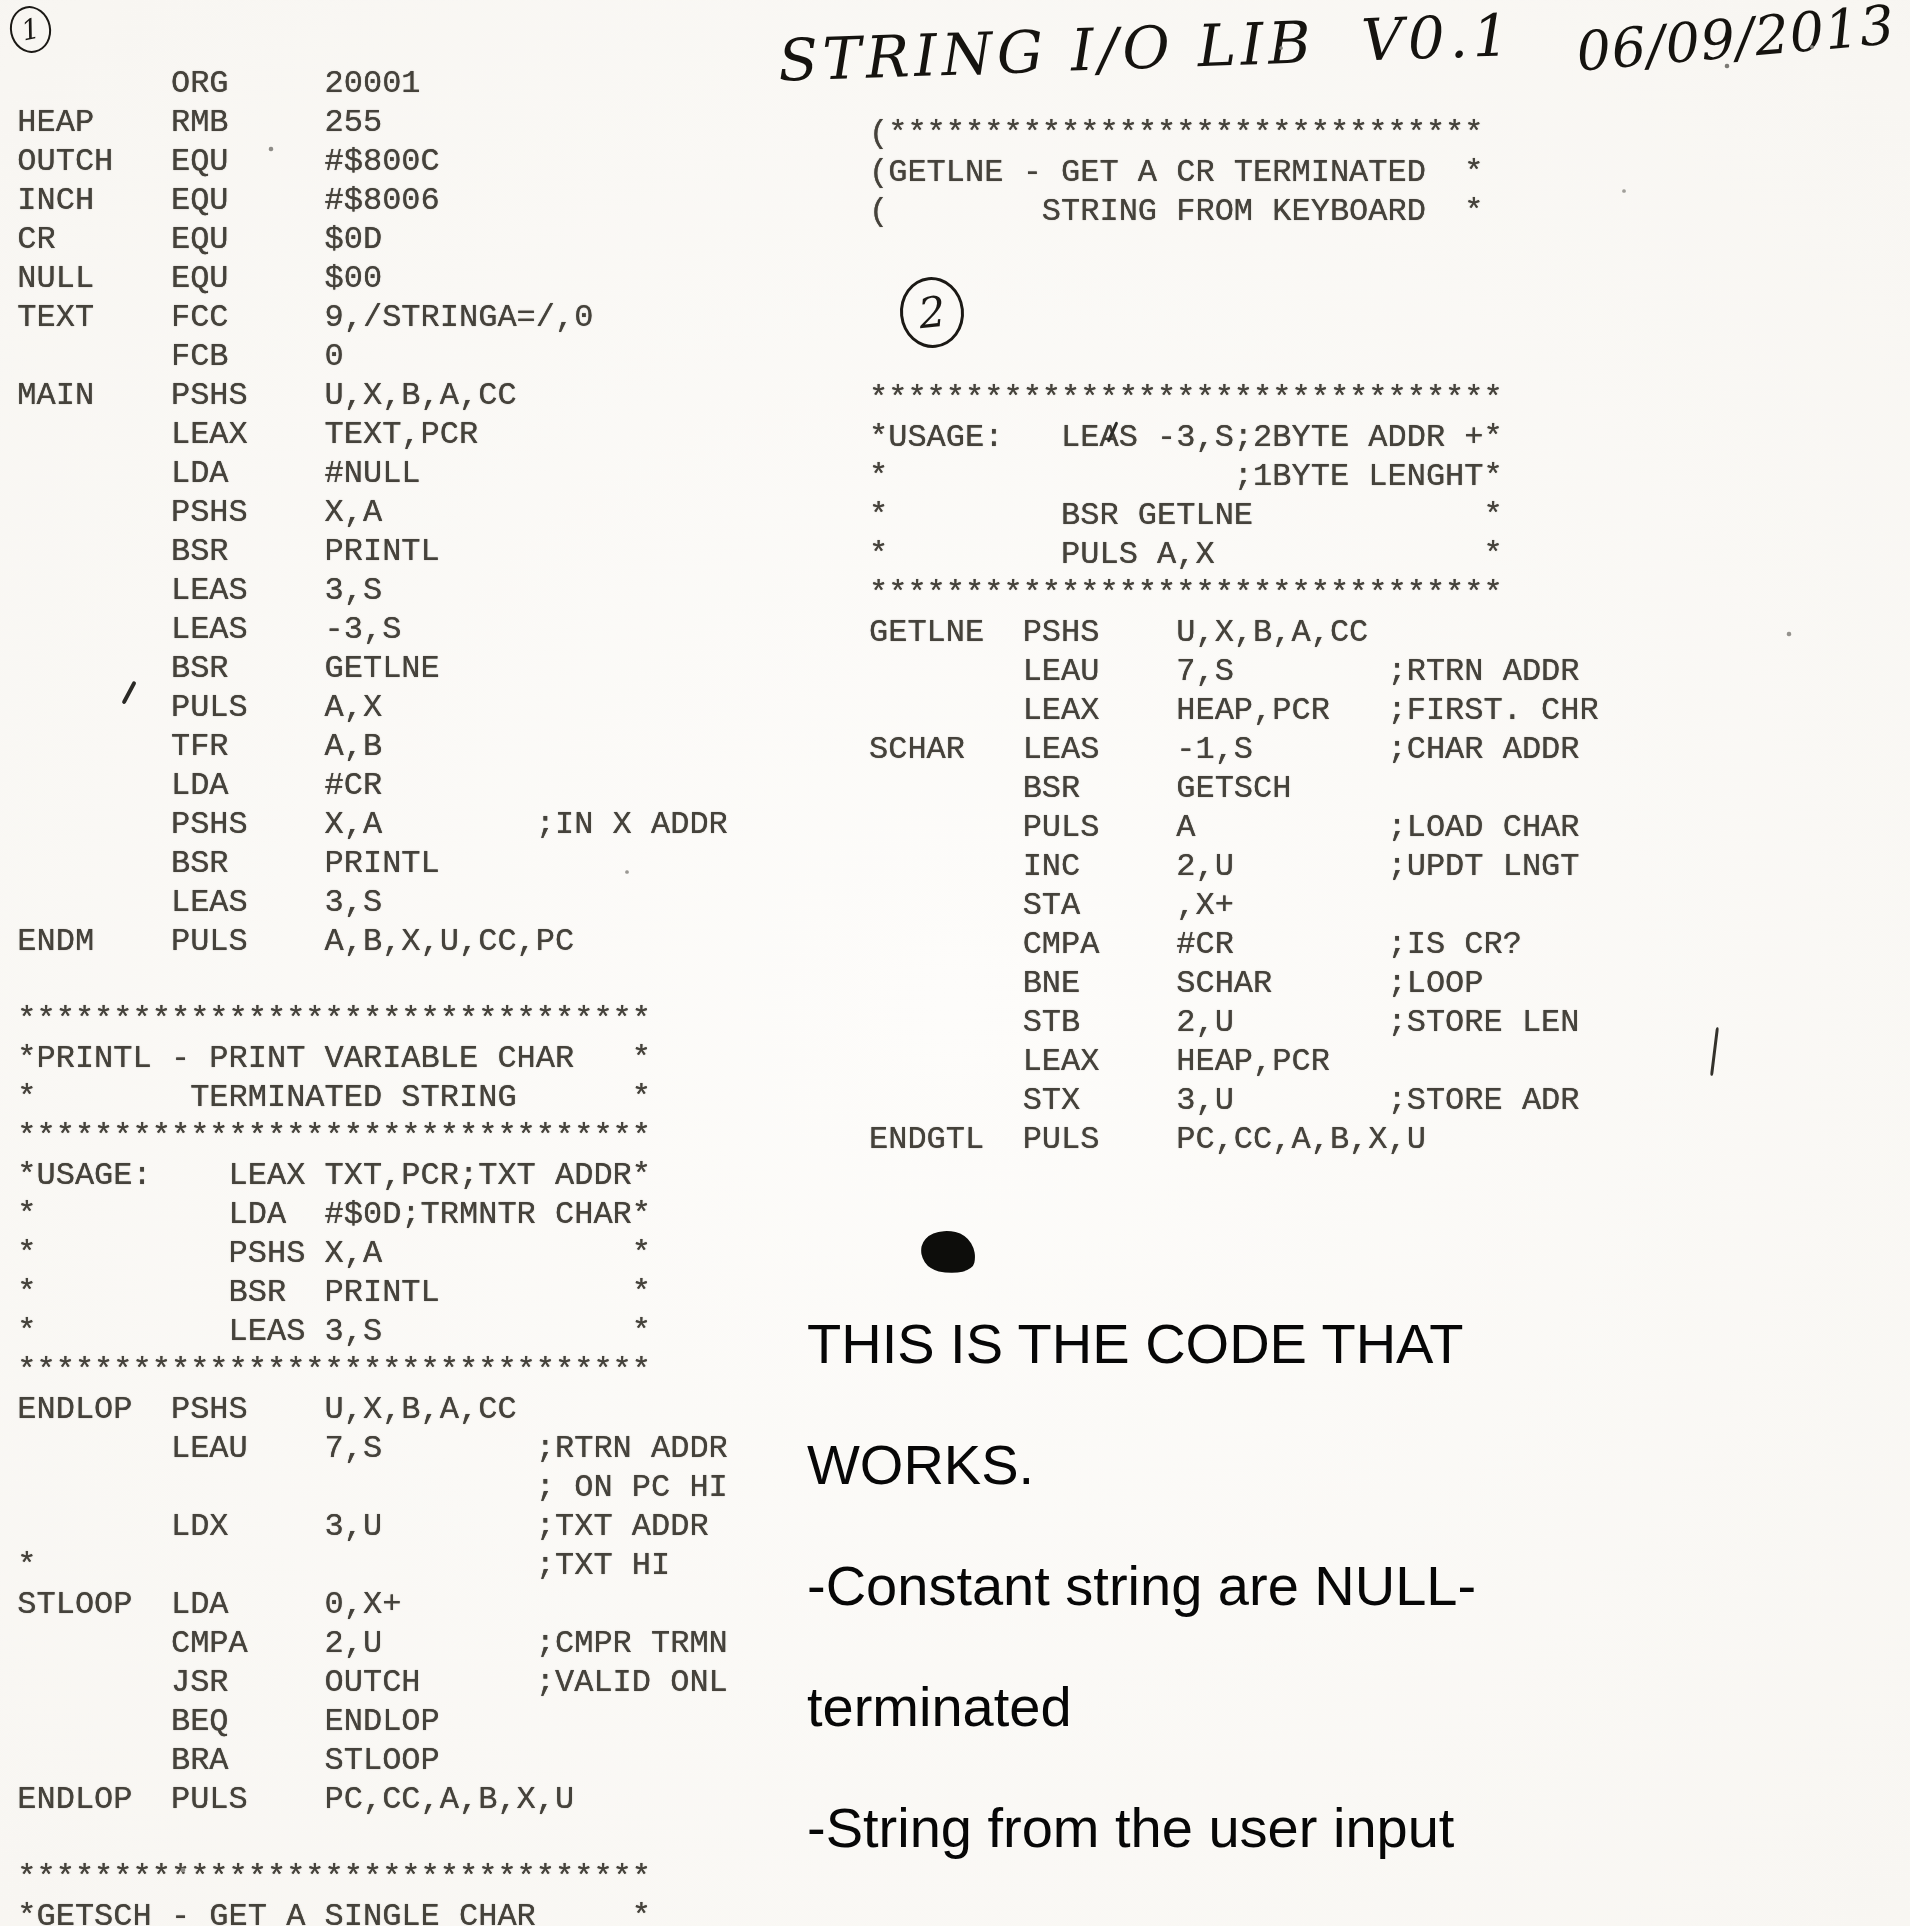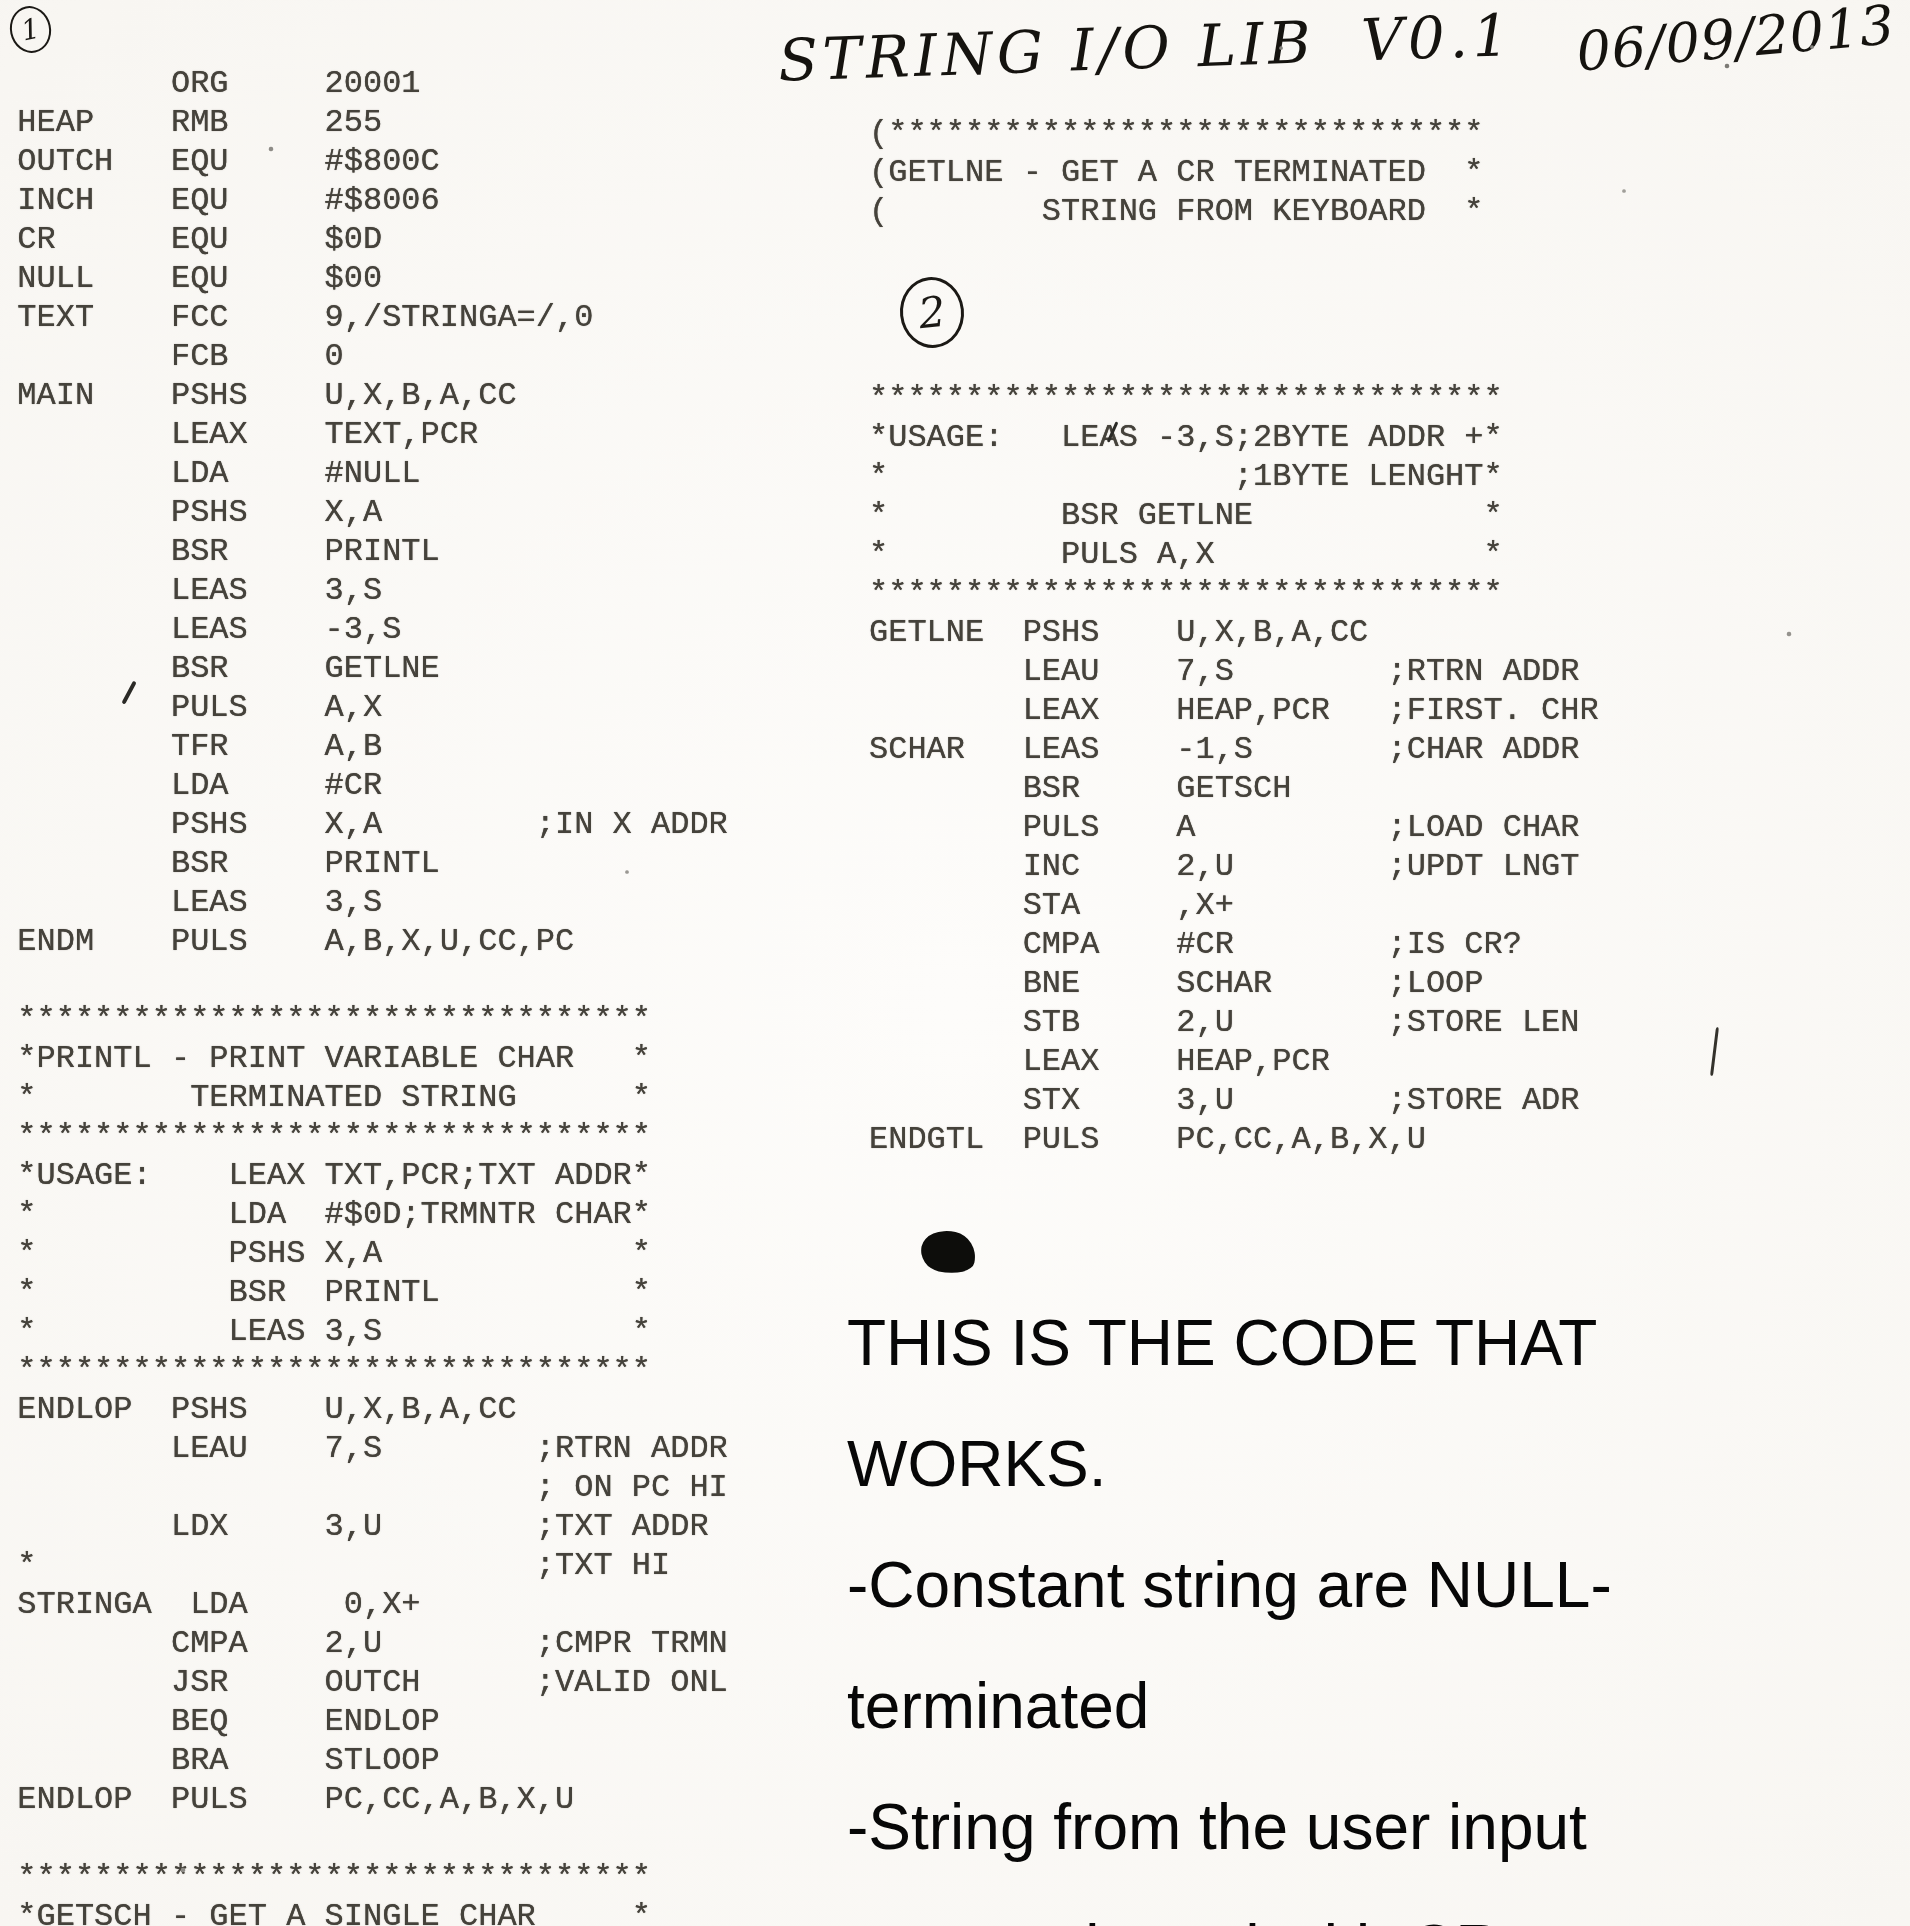--- a/index.html
+++ b/index.html
@@ -22,23 +22,22 @@
   }
   .left-col{left:17.3px;top:64px;}
   .r-header{left:869px;top:114px;}
   .r-code{left:869px;top:379px;}
 
   
   .notes{left:807px;top:1283px;width:1094px;position:absolute;}
   .note-line{
     white-space:pre;
     font-family:"Liberation Sans", sans-serif;
-    font-size:64px;line-height:121px;height:121px;
+    font-size:56px;line-height:121px;height:121px;
     color:#070707;
-    margin-left:40px;
   }
 
   
   .hw-title{
     position:absolute;left:778px;top:13.5px;
     font-family:"DejaVu Serif", serif;font-style:italic;
     font-size:58px;letter-spacing:4.6px;color:#15130f;
     transform:rotate(-2deg);white-space:pre;
   }
   .hw-date{
@@ -162,21 +161,21 @@
       <div class="code-line">ENDLOP  PSHS    U,X,B,A,CC</div>
 
       <div class="code-line">        LEAU    7,S        ;RTRN ADDR</div>
 
       <div class="code-line">                           ; ON PC HI</div>
 
       <div class="code-line">        LDX     3,U        ;TXT ADDR</div>
 
       <div class="code-line">*                          ;TXT HI</div>
 
-      <div class="code-line">STRINGA  LDA     0,X+</div>
+      <div class="code-line">STLOOP  LDA     0,X+</div>
 
       <div class="code-line">        CMPA    2,U        ;CMPR TRMN</div>
 
       <div class="code-line">        JSR     OUTCH      ;VALID ONL</div>
 
       <div class="code-line">        BEQ     ENDLOP</div>
 
       <div class="code-line">        BRA     STLOOP</div>
 
       <div class="code-line">ENDLOP  PULS    PC,CC,A,B,X,U</div>

